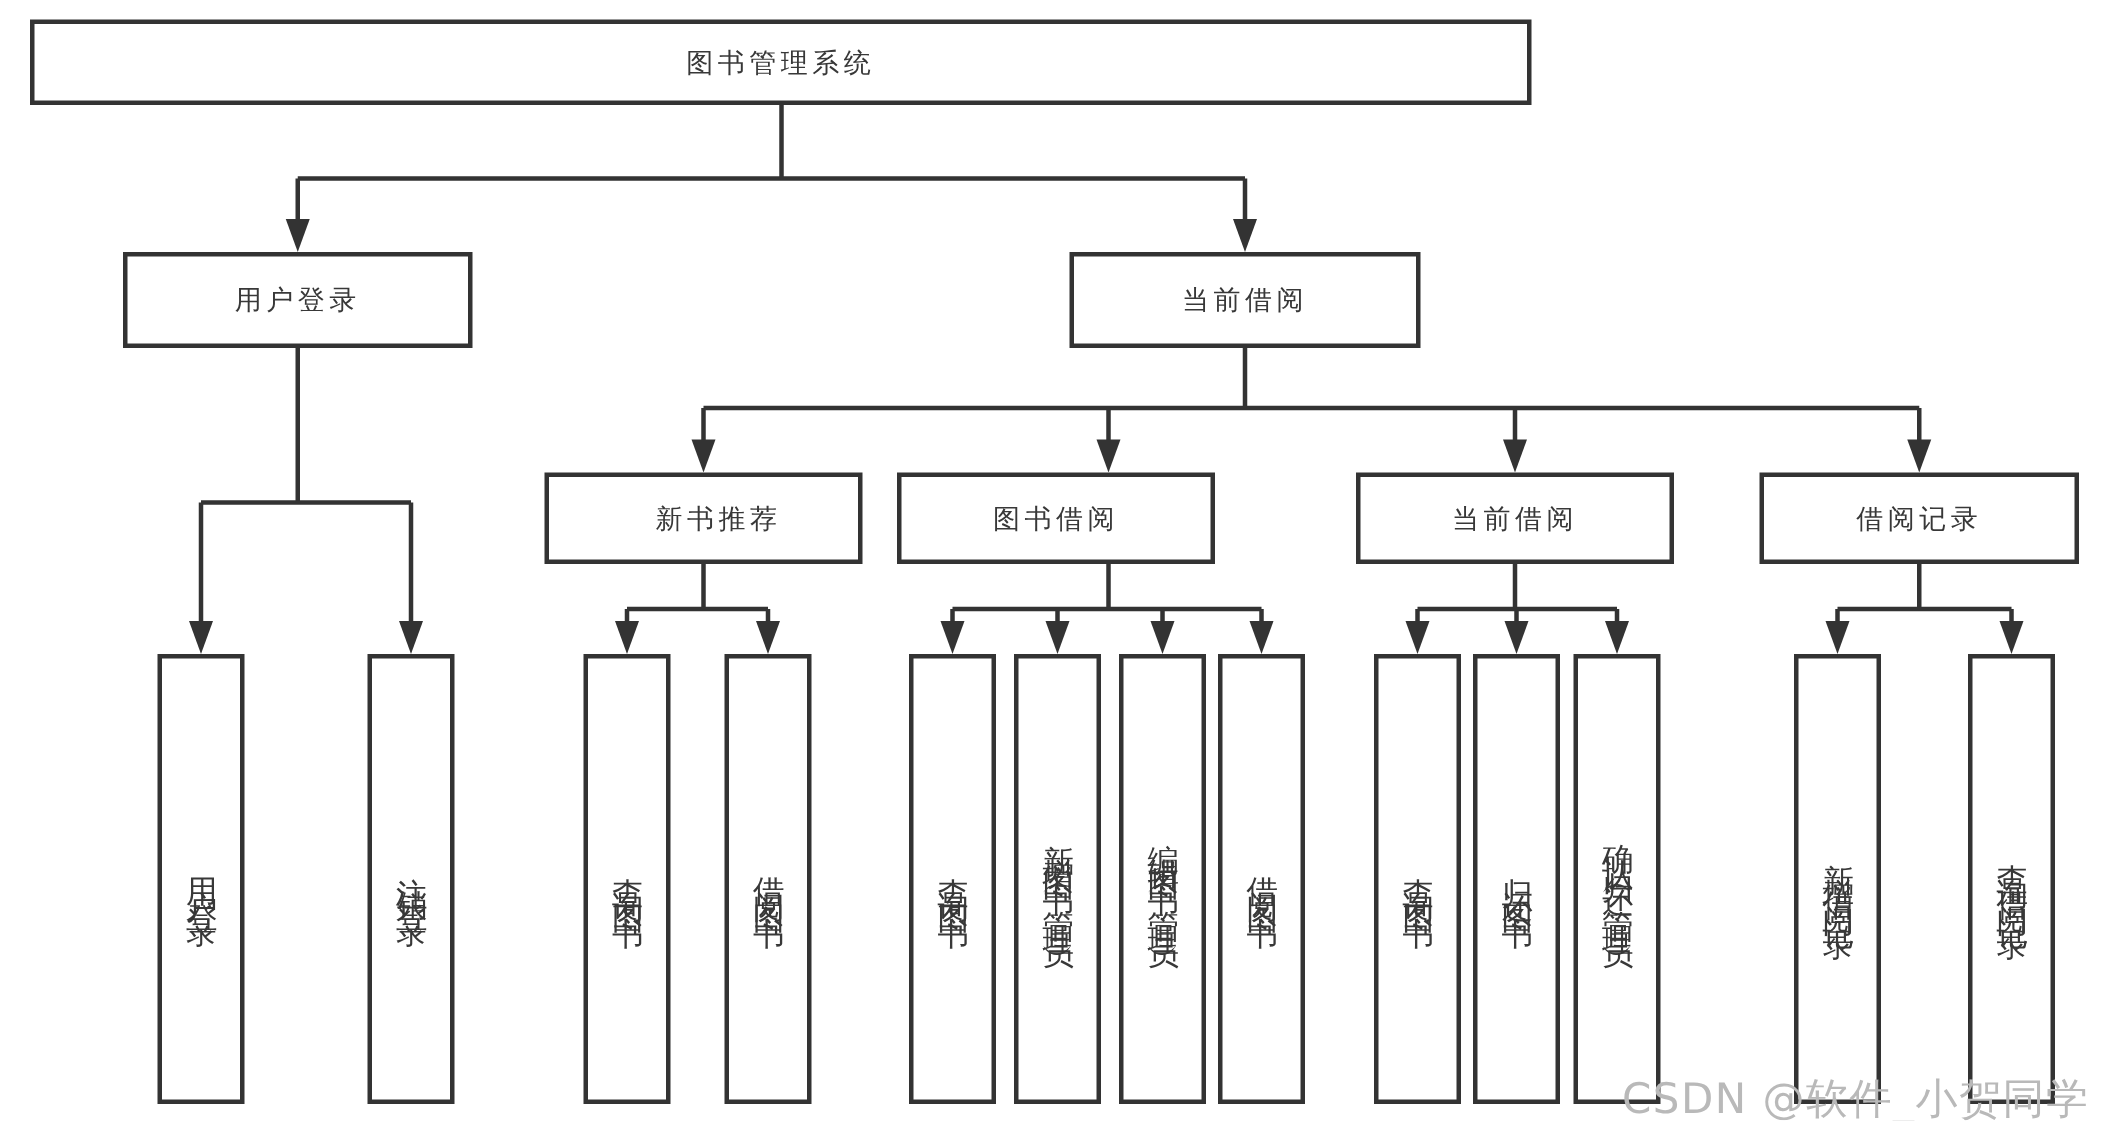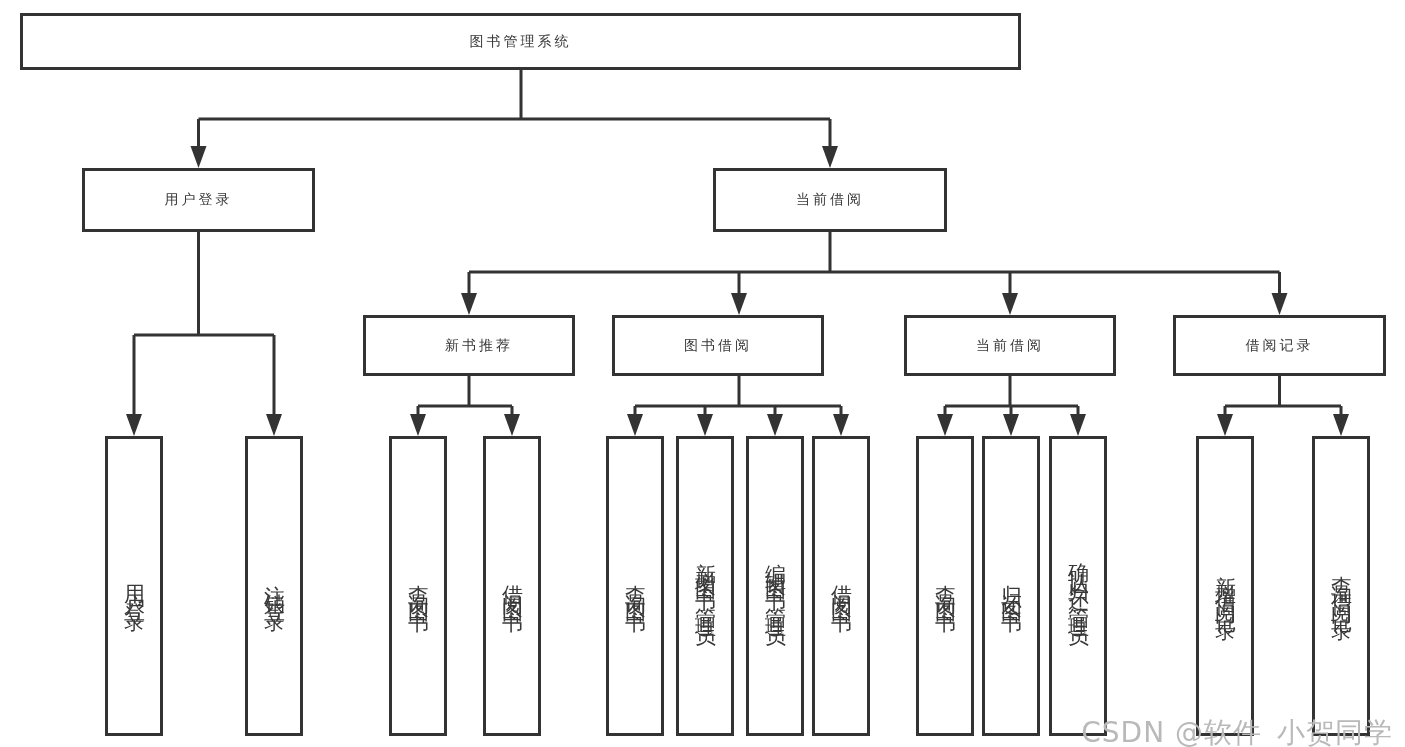--- a/index.html
+++ b/index.html
@@ -8,21 +8,21 @@
     font-family:"DejaVu Sans", sans-serif; overflow:hidden;
   }
   .connectors { position:absolute; left:0; top:0; width:1405px; height:747px; }
   .connectors path { stroke:#333333; stroke-width:3; fill:none; }
   .connectors polygon { fill:#333333; stroke:none; }
   .node {
     position:absolute; box-sizing:border-box; border:3px solid #333333;
     background:#ffffff; display:flex; align-items:center; justify-content:center;
   }
   .h-label {
-    font-size:14px; letter-spacing:3px; color:#383838; white-space:nowrap;font-family:Liberation Mono, monospace;
+    font-size:18px; letter-spacing:3px; color:#383838; white-space:nowrap;font-family:Liberation Mono, monospace;
   }
   .leaf { top:436px; width:58px; height:300px; }
   .v-label {
     writing-mode:vertical-rl; text-orientation:mixed;
     font-size:21px; letter-spacing:9px; line-height:1; color:#383838;
   }
   .watermark {
     position:absolute; top:714px; right:12px; font-size:28px;
     color:#b9b9b9; letter-spacing:1px; white-space:nowrap;
   }
@@ -89,21 +89,21 @@
   <div class="node" style="left:82px; top:168px; width:233px; height:64px;">
     <span class="h-label">用户登录</span>
   </div>
   <div class="node" style="left:713px; top:168px; width:234px; height:64px;">
     <span class="h-label">当前借阅</span>
   </div>
 
   <div class="node" style="left:363px; top:315px; width:212px; height:61px;padding-left:20px;">
     <span class="h-label">新书推荐</span>
   </div>
-  <div class="node" style="left:612px; top:315px; width:212px; height:61px;">
+  <div class="node" style="left:598px; top:315px; width:212px; height:61px;">
     <span class="h-label">图书借阅</span>
   </div>
   <div class="node" style="left:1173px; top:315px; width:213px; height:61px;">
     <span class="h-label">借阅记录</span>
   </div>
   <div class="node" style="left:904px; top:315px; width:212px; height:61px;">
     <span class="h-label">当前借阅</span>
   </div>
 
   <div class="node leaf" style="left:105px;">

